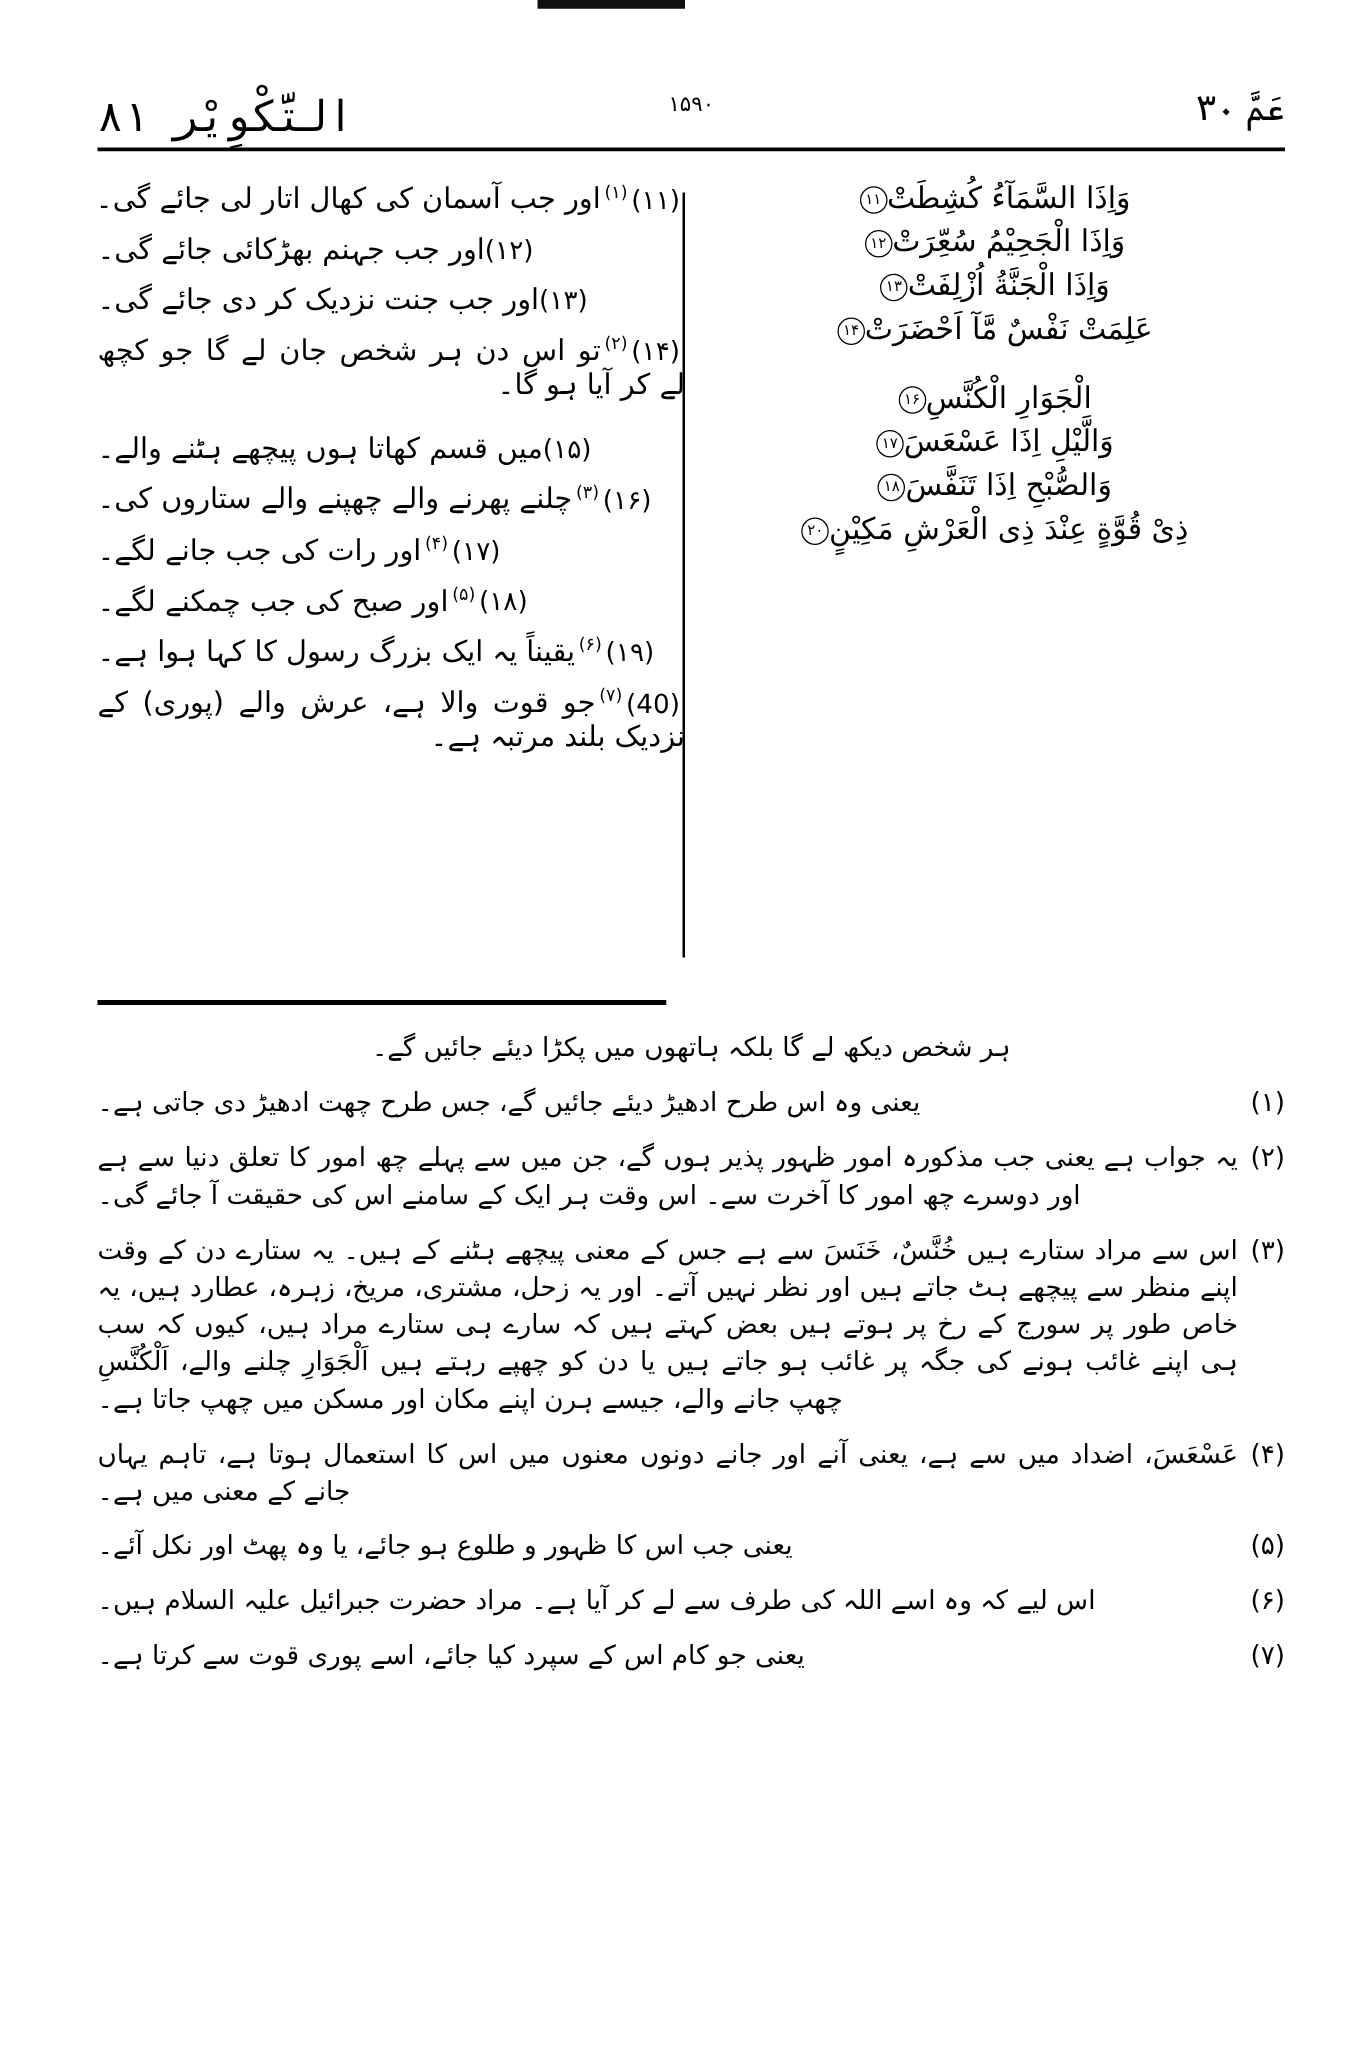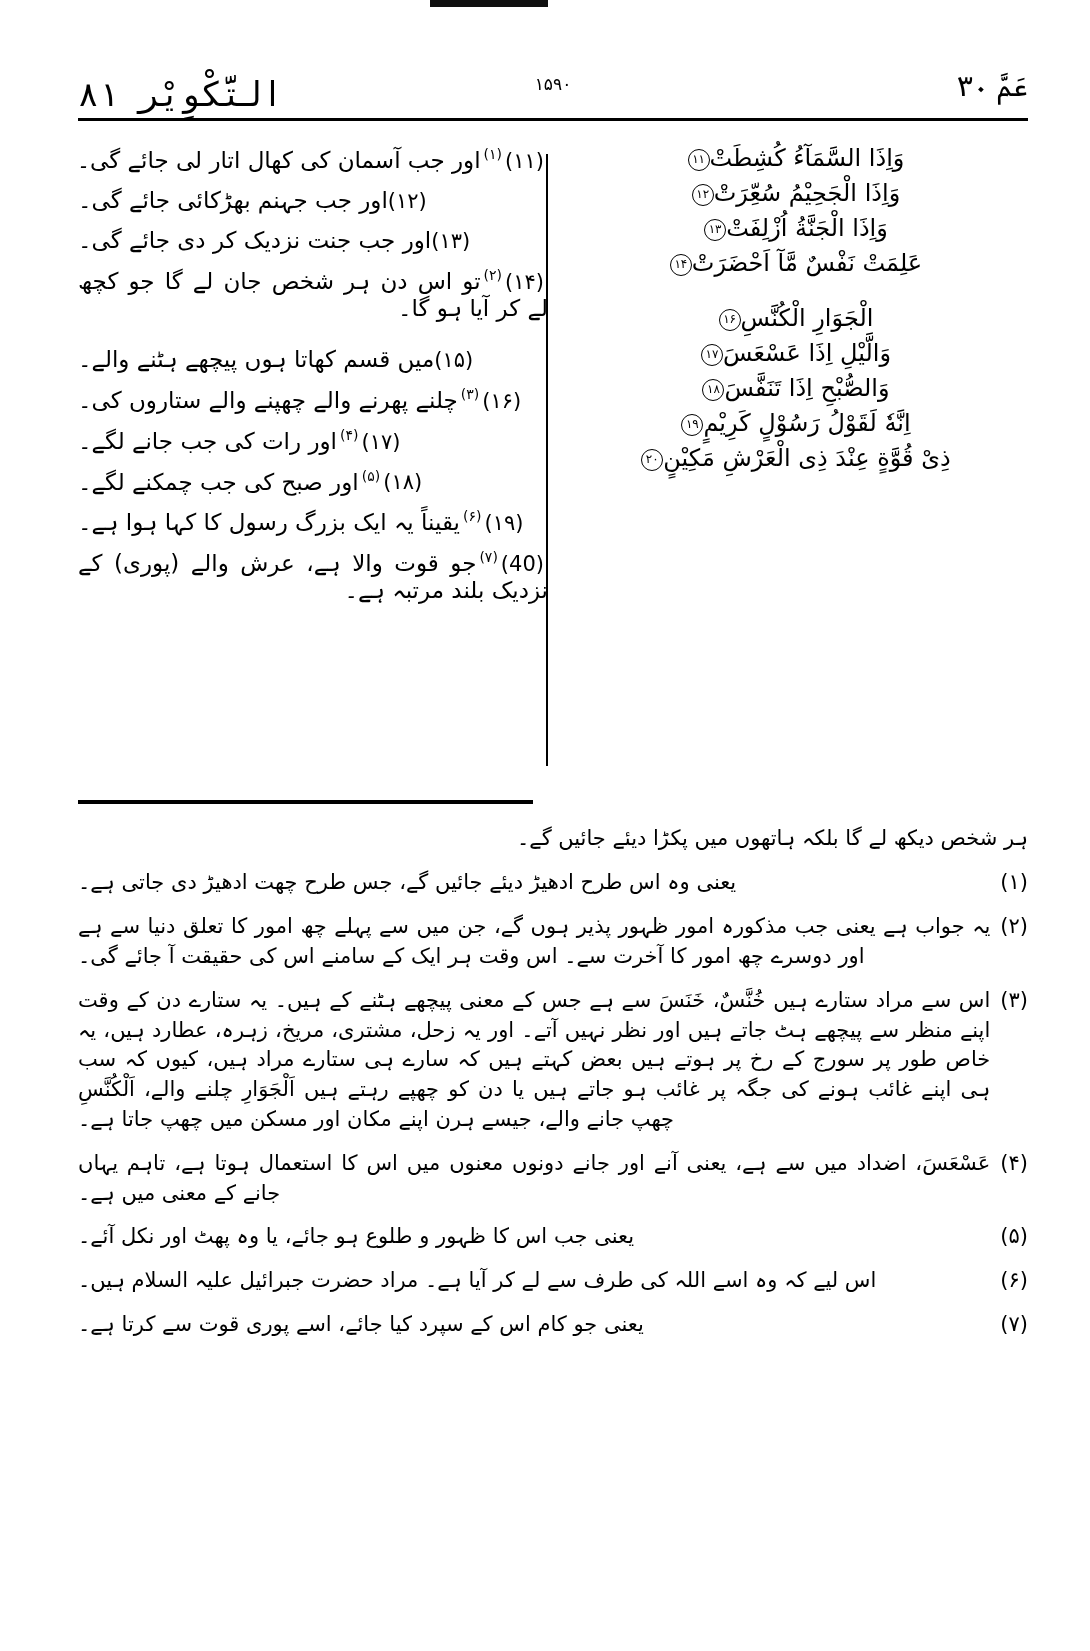--- a/index.html
+++ b/index.html
@@ -166,21 +166,21 @@
   .footnotes {
     position: absolute;
     top: 824px;
     left: 78px;
     right: 62px;
     direction: rtl;
   }
   .fn-lead {
     font-size: 21px;
     line-height: 1.35;
-    text-align: right;
+    text-align: center;
     margin: 0 0 16px 0;
     white-space: nowrap;
   }
   .fn-item {
     display: flex;
     flex-direction: row;
     align-items: flex-start;
     margin: 0 0 14px 0;
   }
   .fn-marker {
@@ -233,23 +233,20 @@
       <div class="ayah">
         <span>الْجَوَارِ الْكُنَّسِ</span><span class="num">۱۶</span>
       </div>
       <div class="ayah">
         <span>وَالَّيْلِ اِذَا عَسْعَسَ</span><span class="num">۱۷</span>
       </div>
       <div class="ayah">
         <span>وَالصُّبْحِ اِذَا تَنَفَّسَ</span><span class="num">۱۸</span>
       </div>
       <div class="ayah">
-        <span>اِنَّهٗ لَقَوْلُ رَسُوْلٍ كَرِيْمٍ</span><span class="num">۱۹</span>
-      </div>
-      <div class="ayah">
         <span>ذِىْ قُوَّةٍ عِنْدَ ذِى الْعَرْشِ مَكِيْنٍ</span><span class="num">۲۰</span>
       </div>
     </div>
 
     <div class="col-urdu">
       <div class="tline">
         <span class="vnum">(۱۱)</span><sup class="fn">(۱)</sup><span>اور جب آسمان کی کھال اتار لی جائے گی۔</span>
       </div>
       <div class="tline">
         <span class="vnum">(۱۲)</span><span>اور جب جہنم بھڑکائی جائے گی۔</span>

